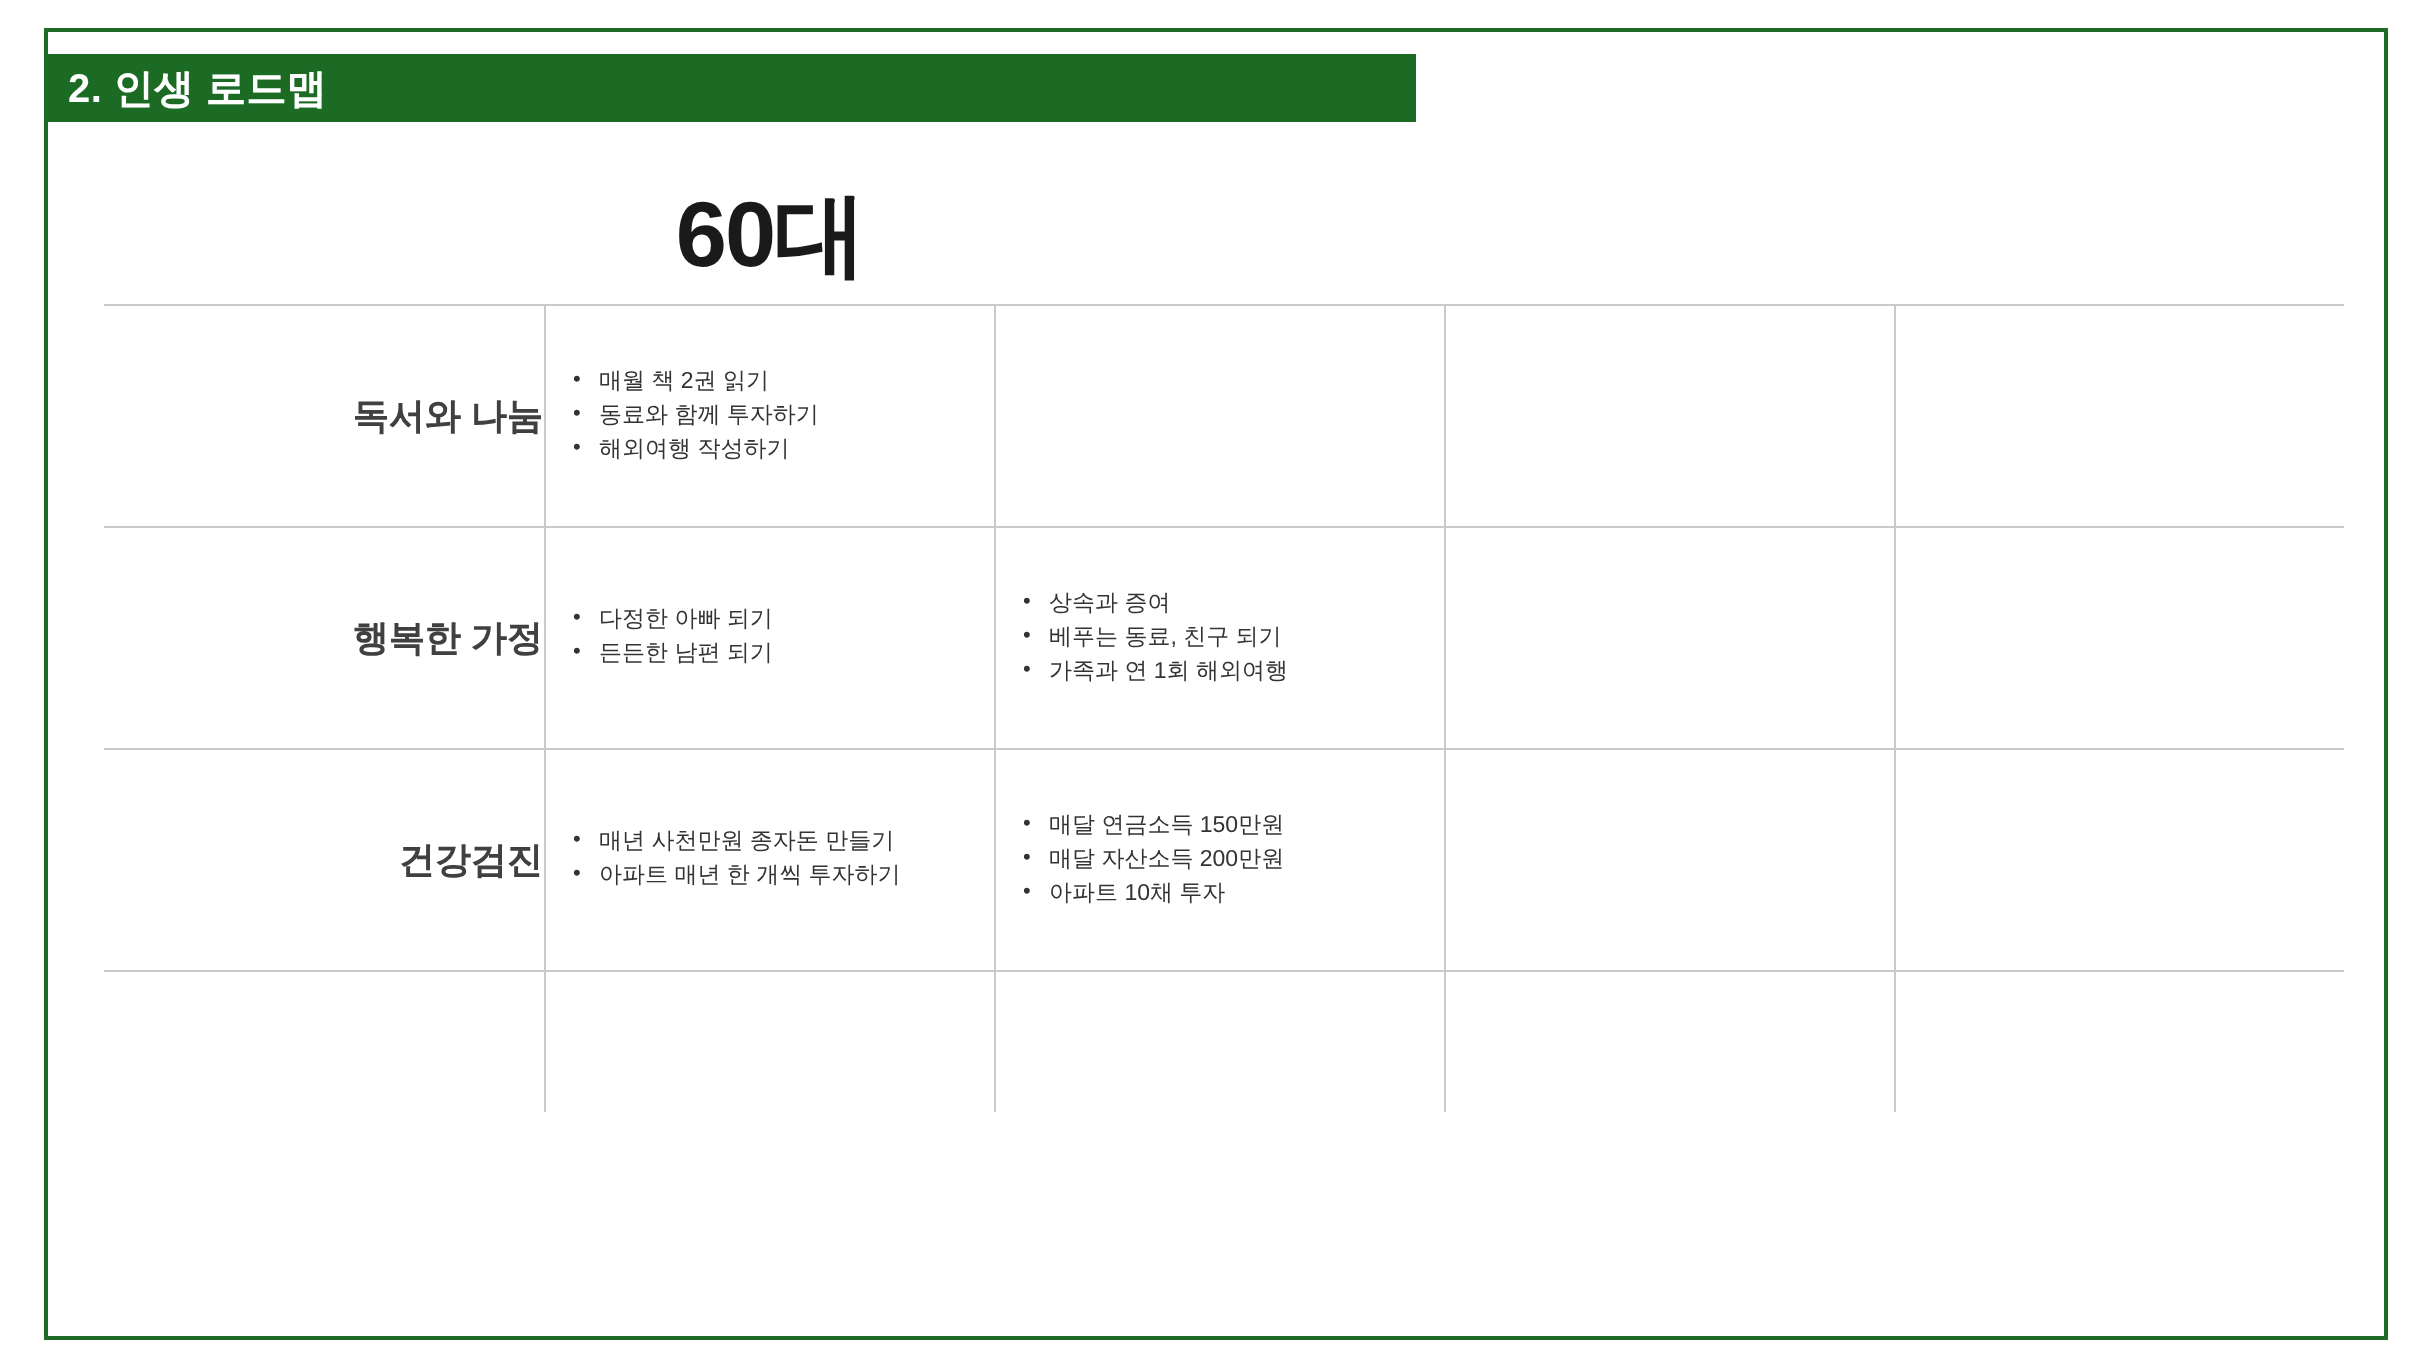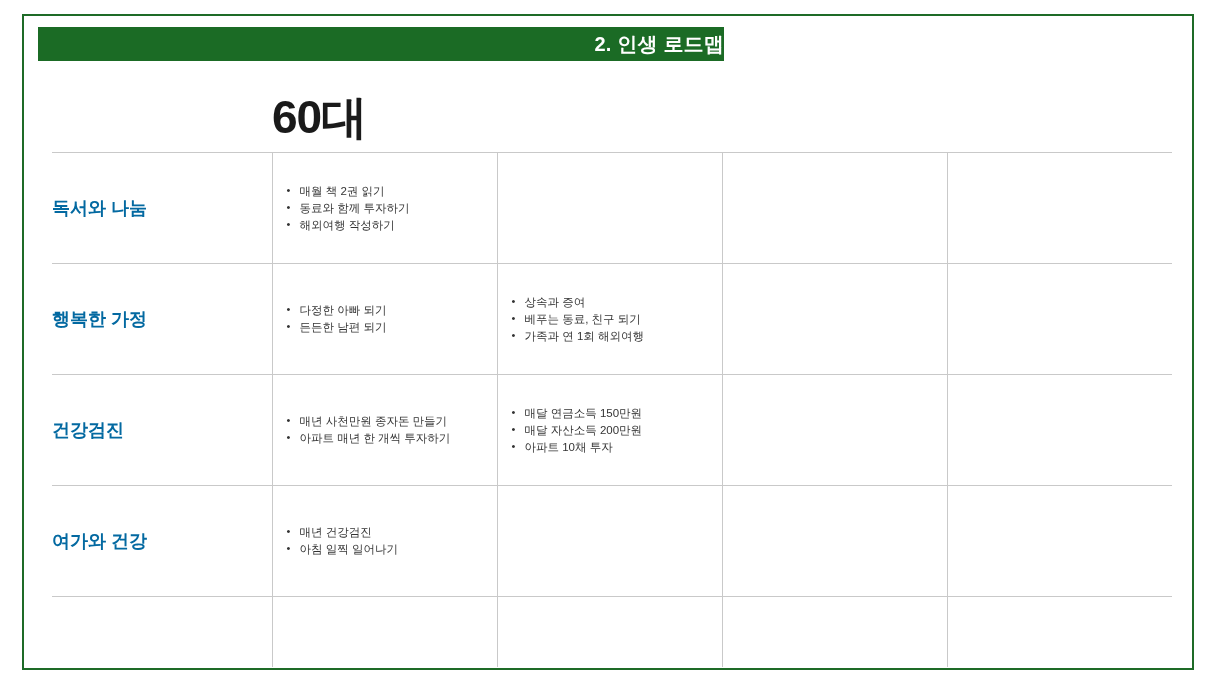--- a/index.html
+++ b/index.html
@@ -31,29 +31,28 @@
     width: 1172px;
     height: 656px;
     border: 2px solid #1e6b27;
     box-sizing: border-box;
     pointer-events: none;
   }
 
   
   .title-band {
     position: absolute;
-    left: 38px;
+    left: 22px;
     top: 27px;
     width: 686px;
     height: 34px;
     background: #1b6b25;
     box-sizing: border-box;
     display: flex;
     align-items: center;
-    justify-content: flex-end;
   }
   .title-band .title-text {
     color: #ffffff;
     font-size: 20px;
     font-weight: bold;
     letter-spacing: 0.2px;
     margin-left: 12px;
     white-space: nowrap;
   }
 
@@ -64,20 +63,21 @@
     left: 52px;
     width: 1120px;
     height: 62px;
   }
   .decade {
     position: absolute;
     top: 0;
     font-size: 46px;
     font-weight: bold;
     color: #1a1a1a;
+    text-align: center;
     line-height: 58px;
     letter-spacing: -1px;
   }
   .decade.d60 { left: 220px; width: 226px; }
   .decade.d70 { left: 446px; width: 226px; }
   .decade.d80 { left: 672px; width: 226px; }
 
   
   .roadmap-table {
     position: absolute;
@@ -98,24 +98,24 @@
     border-bottom: 1px solid #c9c9c9;
     border-left: 1px solid #c9c9c9;
     border-right: 1px solid #c9c9c9;
     vertical-align: middle;
     padding: 0;
     background: #ffffff;
   }
   
   .roadmap-table td.label-cell {
     border-left: none;
-    text-align: left;
+    text-align: right;
     font-size: 18px;
     font-weight: bold;
-    color: #0369a1;
+    color: #404040;
   }
   .roadmap-table td.last-cell {
     border-right: none;
   }
   .roadmap-table tr.tail-row td {
     border-bottom: none;
   }
 
   .bullets {
     margin: 0;
@@ -248,46 +248,20 @@
           <div class="cell-inner">
               <ul class="bullets"></ul>
             </div>
         </td>
         <td class="last-cell">
           <div class="cell-inner">
               <ul class="bullets"></ul>
             </div>
         </td>
       </tr>
-      <tr>
-        <td class="label-cell">여가와 건강</td>
-        <td>
-          <div class="cell-inner">
-              <ul class="bullets">
-                <li>매년 건강검진</li>
-                <li>아침 일찍 일어나기</li>
-              </ul>
-            </div>
-        </td>
-        <td>
-          <div class="cell-inner">
-              <ul class="bullets"></ul>
-            </div>
-        </td>
-        <td>
-          <div class="cell-inner">
-              <ul class="bullets"></ul>
-            </div>
-        </td>
-        <td class="last-cell">
-          <div class="cell-inner">
-              <ul class="bullets"></ul>
-            </div>
-        </td>
-      </tr>
       <tr class="tail-row">
         <td class="label-cell"></td>
         <td></td>
         <td></td>
         <td></td>
         <td class="last-cell"></td>
       </tr>
     </tbody>
   </table>
 

